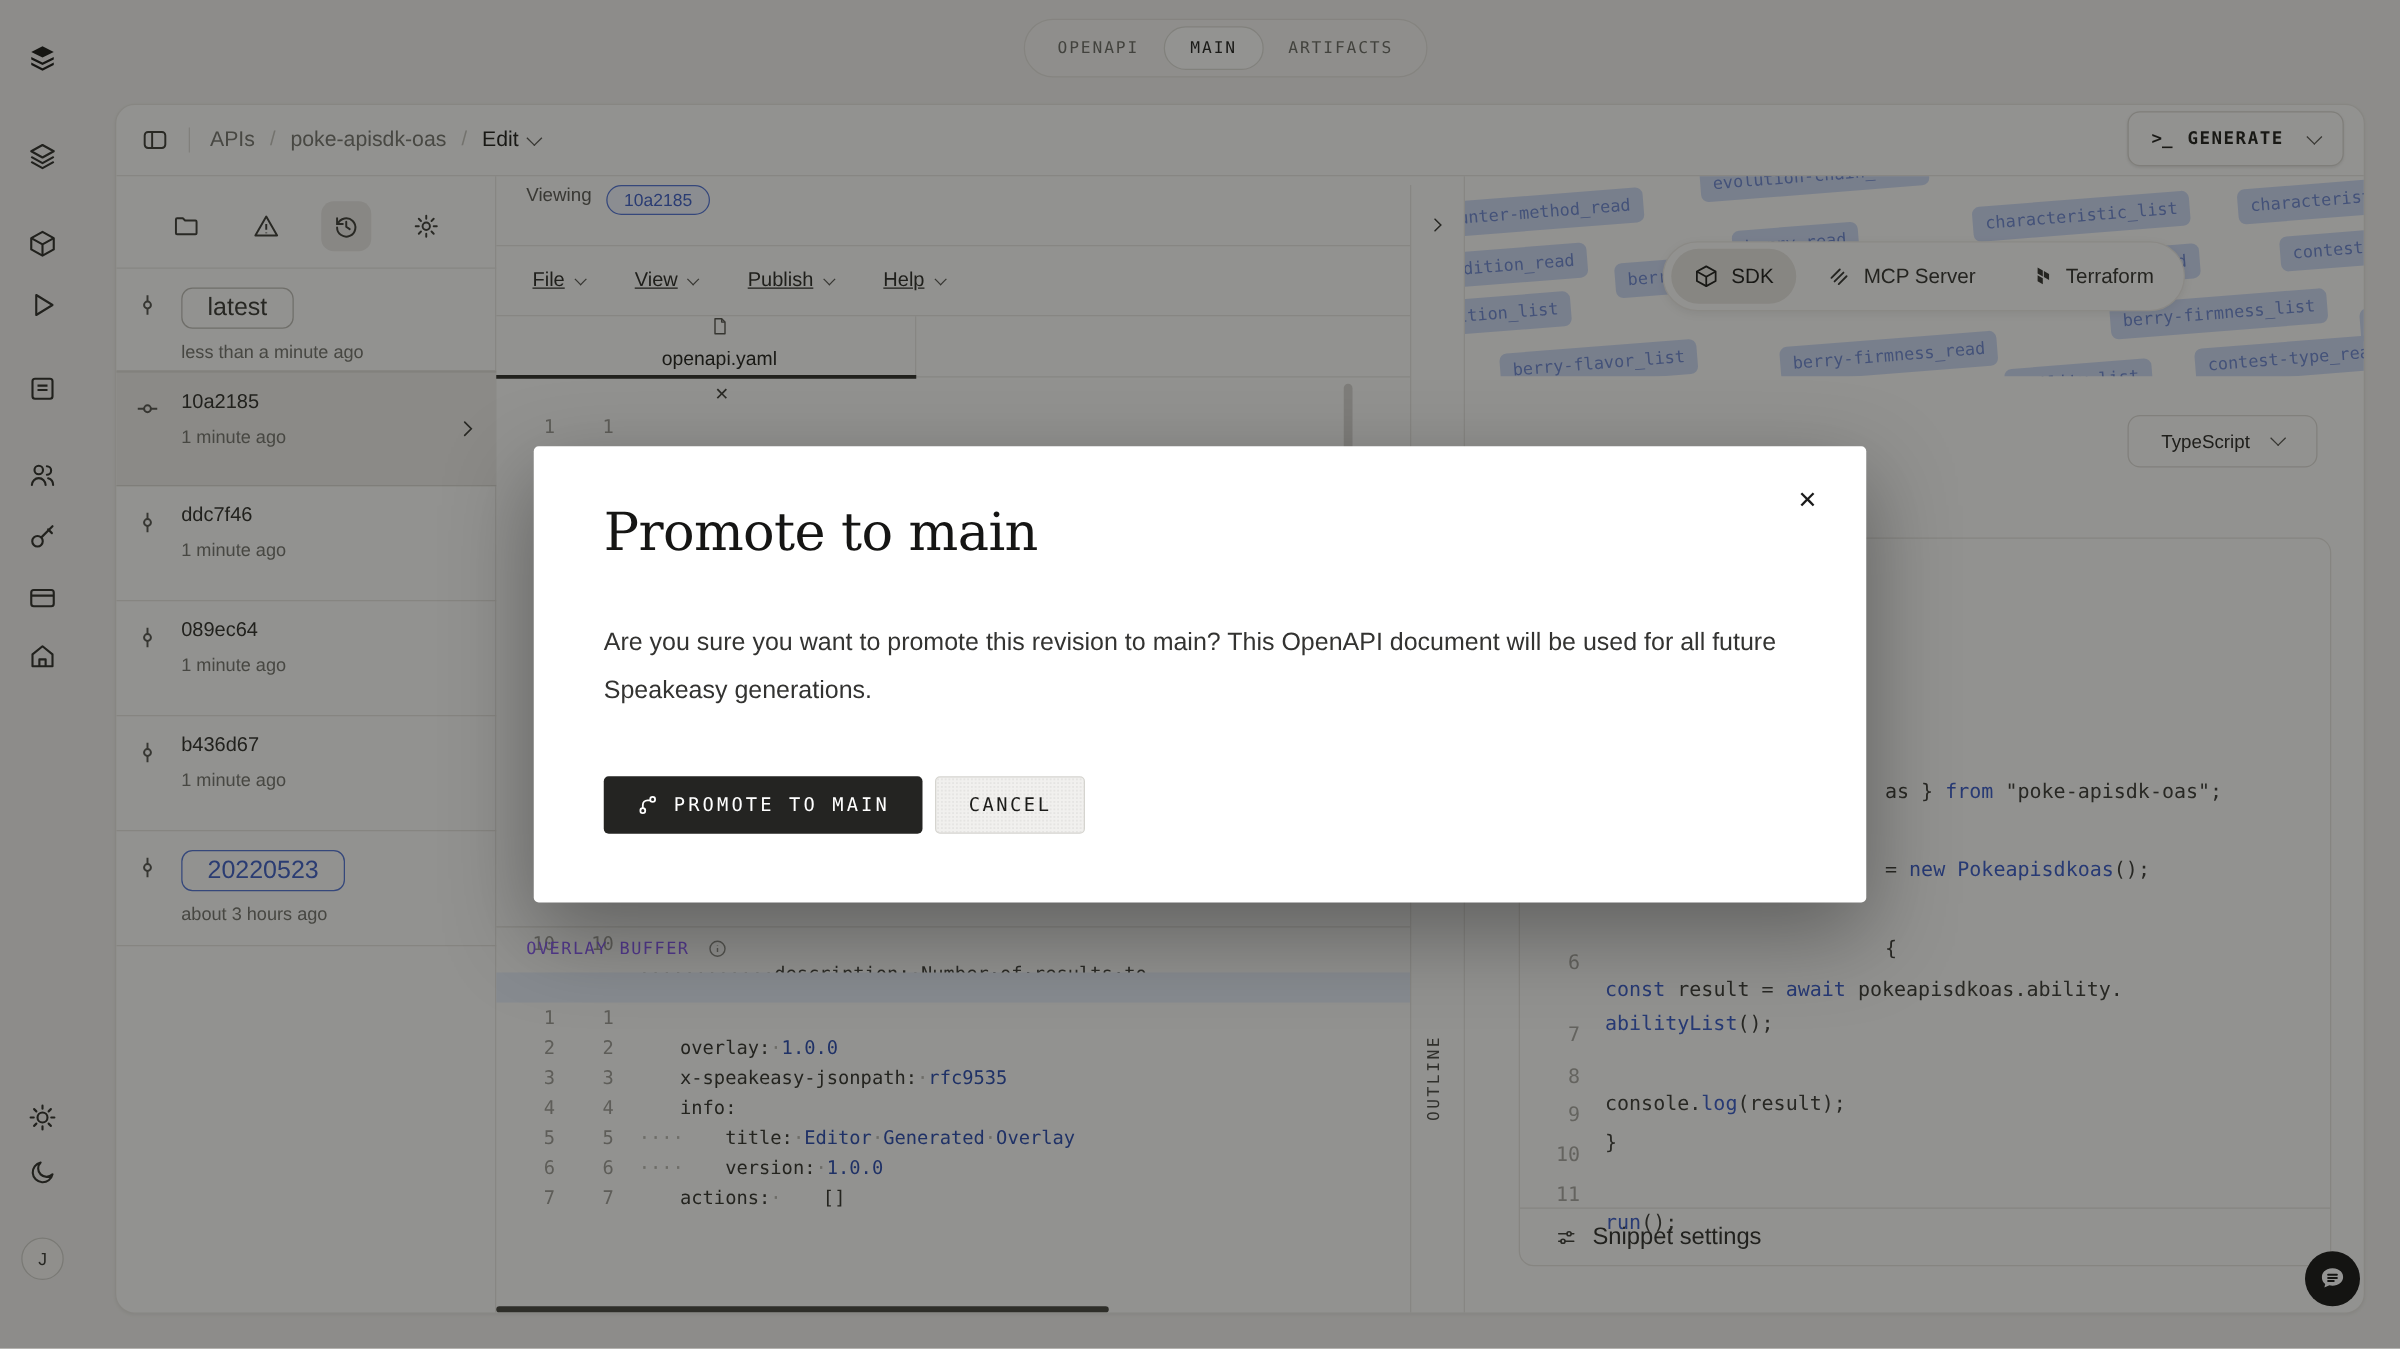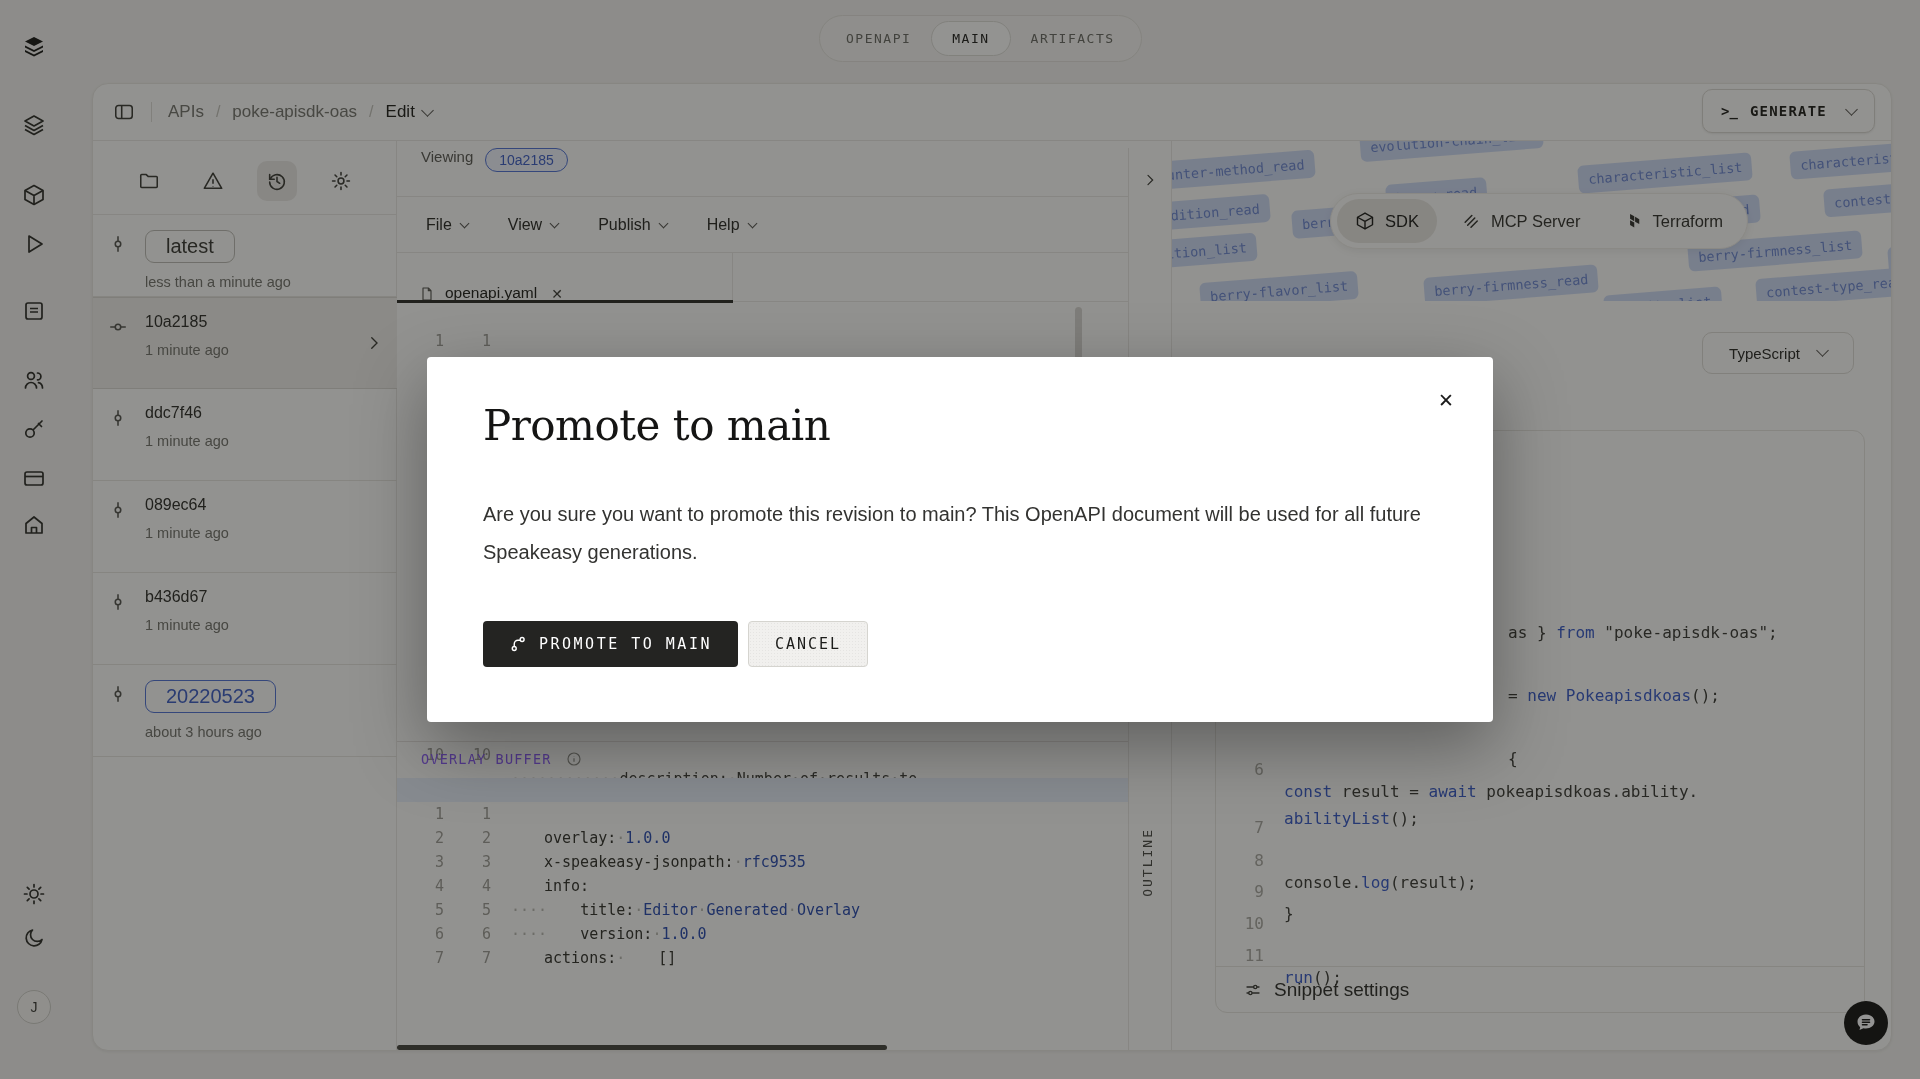--- a/index.html
+++ b/index.html
@@ -63,25 +63,25 @@
 
   
   .editor-pane { position:absolute; left:304px; top:57px; width:774px; height:911px; }
   .vbar { position:absolute; left:0; top:7px; width:731px; height:49px; border-bottom:1px solid #e8e6e2;
           display:flex; align-items:flex-start; padding-left:24px; gap:12px; }
   .vbar .vlbl { font-size:15px; color:#5a5953; }
   .vbadge { font-size:14px; color:#3f5fc4; border:1.3px solid #5273d4; background:#eef2fc;
             border-radius:999px; padding:3px 13px; }
   .menubar { position:absolute; left:0; top:56px; width:731px; height:56px; border-bottom:1px solid #e8e6e2;
              display:flex; align-items:center; padding-left:29px; gap:40px; }
-  .menu-item { font-size:16px; color:#2b2b26; display:flex; align-items:center; cursor:pointer; }
+  .menu-item { font-size:16px; color:#2b2b26; display:flex; align-items:center; cursor:pointer;text-decoration:underline; }
   .menu-item .chev { width:7px; height:7px; margin-left:9px; margin-top:-3px; }
   .tabbar { position:absolute; left:0; top:112px; width:731px; height:49px; border-bottom:1px solid #e8e6e2; }
   .file-tab { position:absolute; left:0; top:0; width:336px; height:49px; border-right:1px solid #e8e6e2;
-              display:flex; align-items:flex-end; padding-left:22px; gap:10px; cursor:pointer; }
+              display:flex; align-items:center; padding-left:22px; gap:10px; cursor:pointer;flex-direction:column; }
   .file-tab .under { position:absolute; left:0; bottom:-1px; width:336px; height:3px; background:#2e2e29; }
   .file-tab .fname { font-size:15.5px; color:#21211c; }
   .file-tab .x { font-size:14px; color:#3c3c36; margin-left:4px; }
   .doc-ic { width:16px; height:16px; color:#55544e; }
 
   .ed-line { position:absolute; left:0; width:731px; height:24px; font-family:"DejaVu Sans Mono", monospace;
              font-size:15px; line-height:24px; white-space:pre; }
   .ed-line .c1 { position:absolute; left:0; width:47px; text-align:right; color:#9d9c95; }
   .ed-line .c2 { position:absolute; left:47px; width:47px; text-align:right; color:#9d9c95; }
   .ed-line .code { position:absolute; left:114px; }

